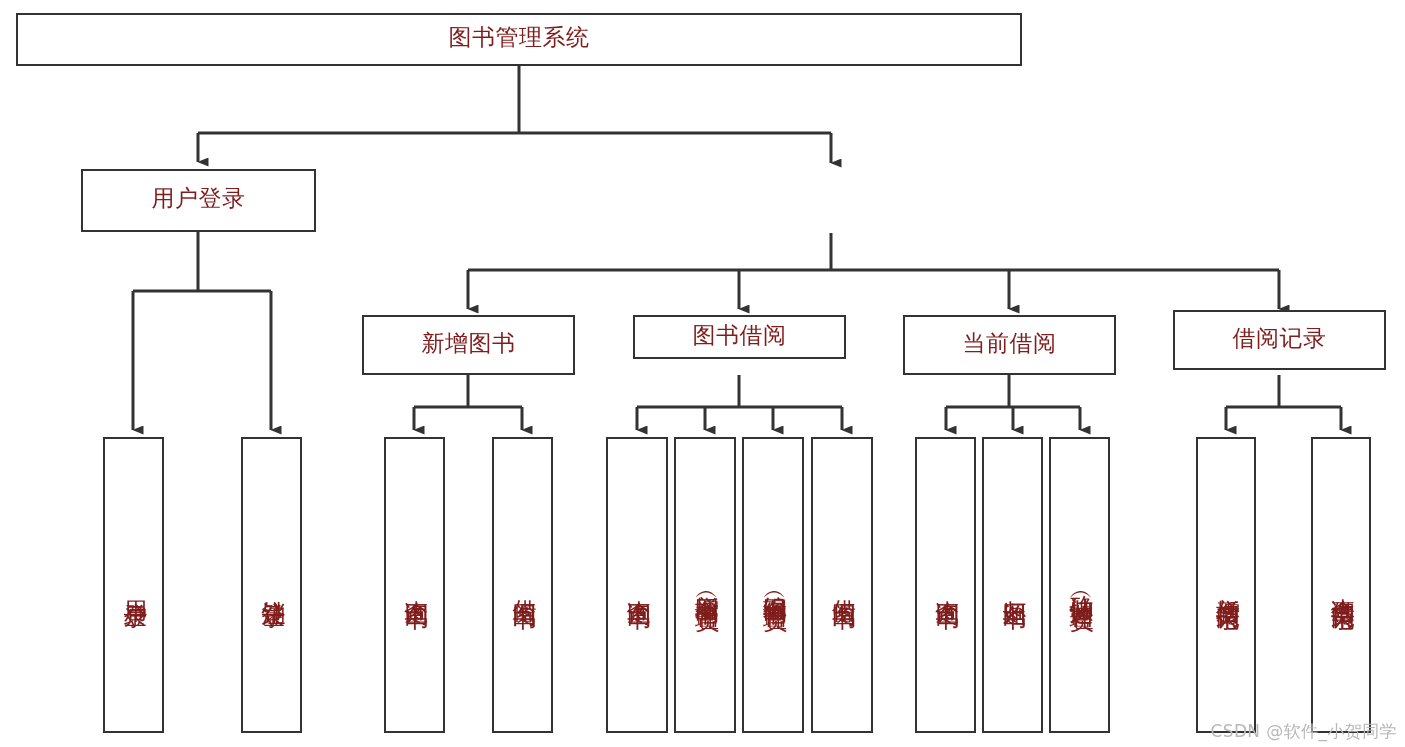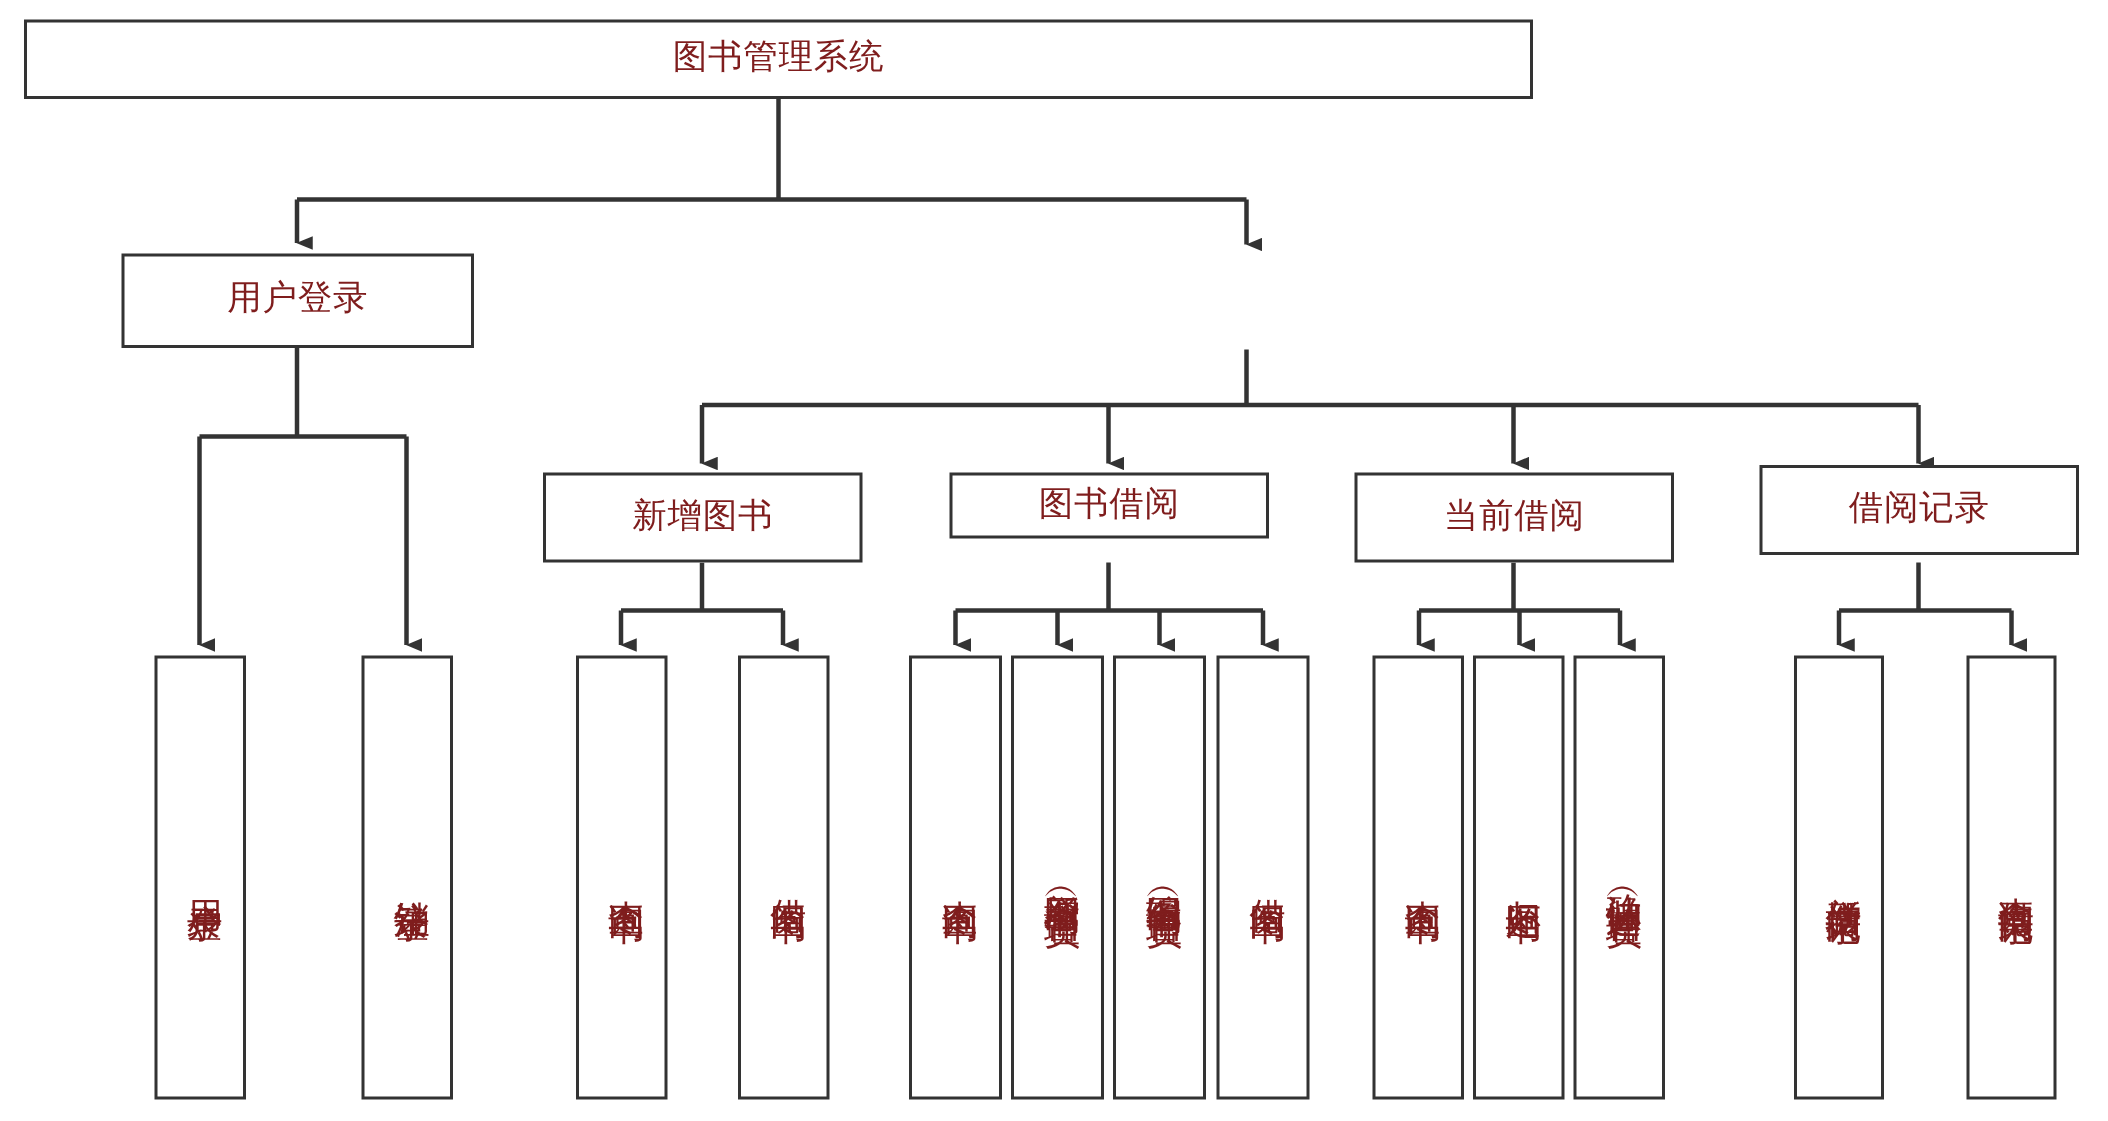--- a/index.html
+++ b/index.html
@@ -187,14 +187,15 @@
     <span class="node-label">确认归还（管理员）</span>
   </div>
 
   <div class="node vert" style="left:1196px; top:437px; width:60px; height:296px;">
     <span class="node-label">新增借阅记录</span>
   </div>
   <div class="node vert" style="left:1311px; top:437px; width:60px; height:296px;">
     <span class="node-label">查询借阅记录</span>
   </div>
 
+  <div id="watermark">CSDN @软件_小贺同学</div>
 
 </div>
 
 </body></html>

